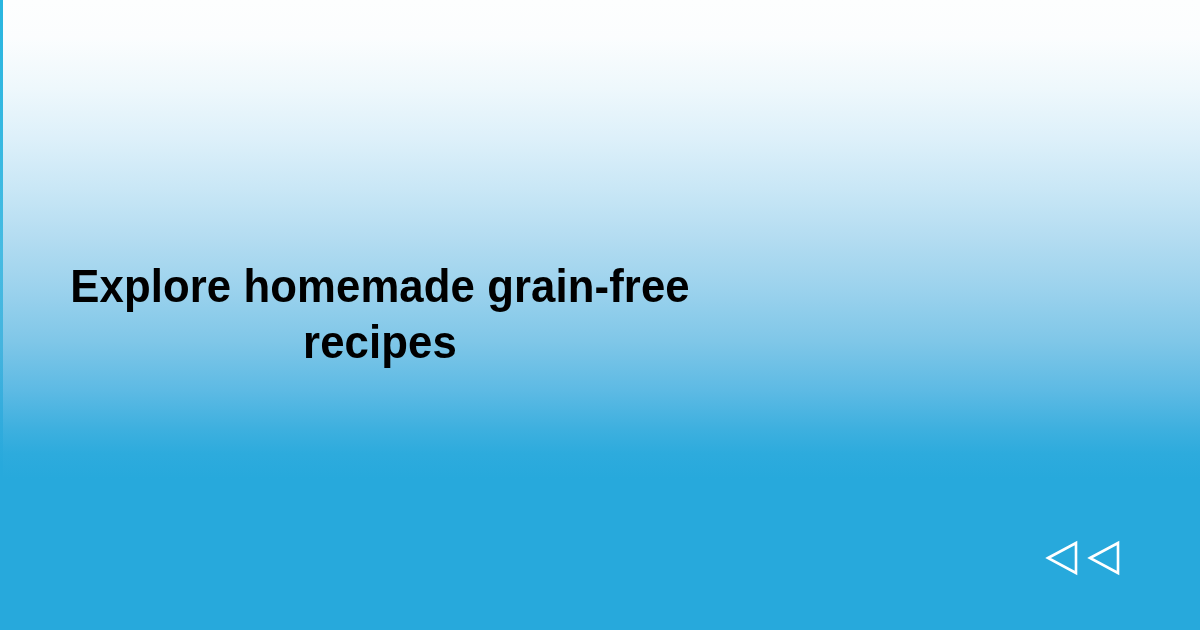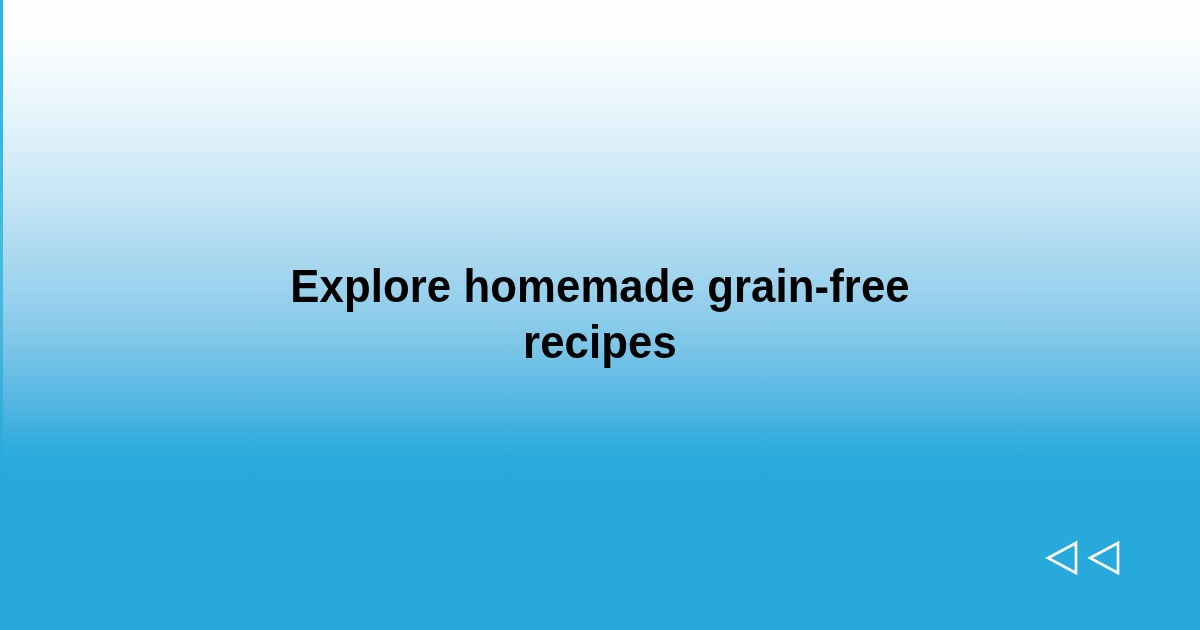--- a/index.html
+++ b/index.html
@@ -58,21 +58,20 @@
     );
   }
 
   
   .headline-wrap {
     position: absolute;
     left: 0;
     right: 0;
     top: 258px;
     display: flex;
-    justify-content: center;
   }
 
   .headline {
     width: 760px;
     margin: 0;
     text-align: center;
     color: #000000;
     font-family: "Liberation Sans Narrow", "Liberation Sans", "DejaVu Sans", sans-serif;
     font-size: 47px;
     font-weight: 700;

